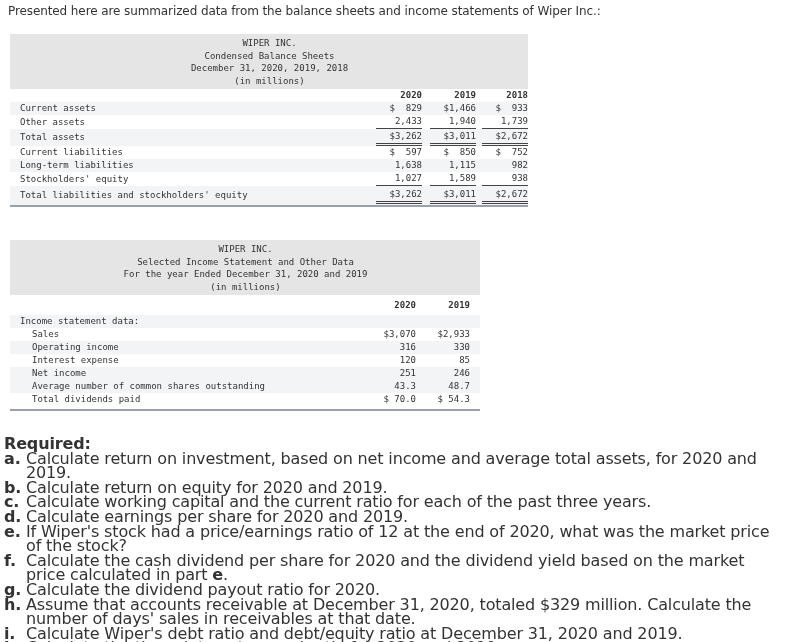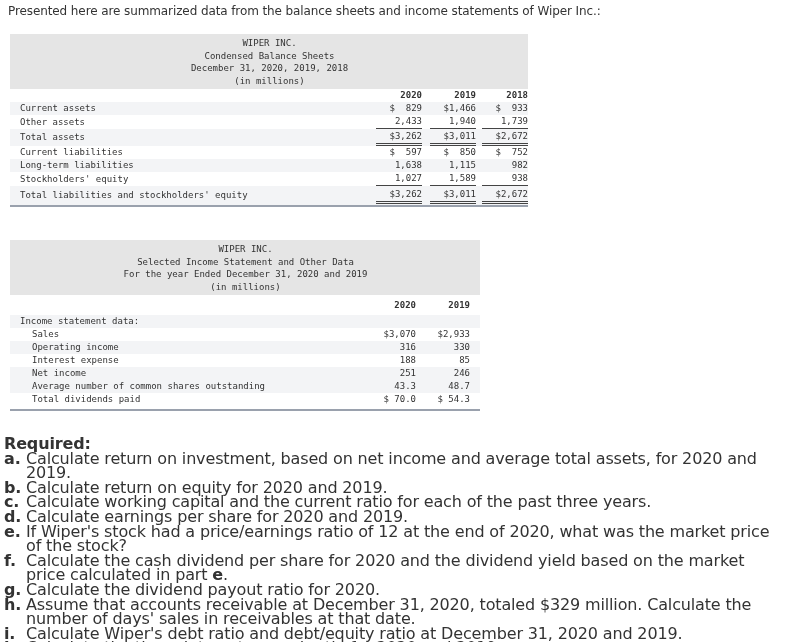--- a/index.html
+++ b/index.html
@@ -159,21 +159,21 @@
       <td></td>
     </tr>
     <tr class="alt">
       <td class="lbl ind">Operating income</td>
       <td class="num"><span>316</span></td>
       <td class="num"><span>330</span></td>
       <td></td>
     </tr>
     <tr>
       <td class="lbl ind">Interest expense</td>
-      <td class="num"><span>188</span></td>
+      <td class="num"><span>120</span></td>
       <td class="num"><span>85</span></td>
       <td></td>
     </tr>
     <tr class="alt">
       <td class="lbl ind">Net income</td>
       <td class="num"><span>251</span></td>
       <td class="num"><span>246</span></td>
       <td></td>
     </tr>
     <tr class="alt">

